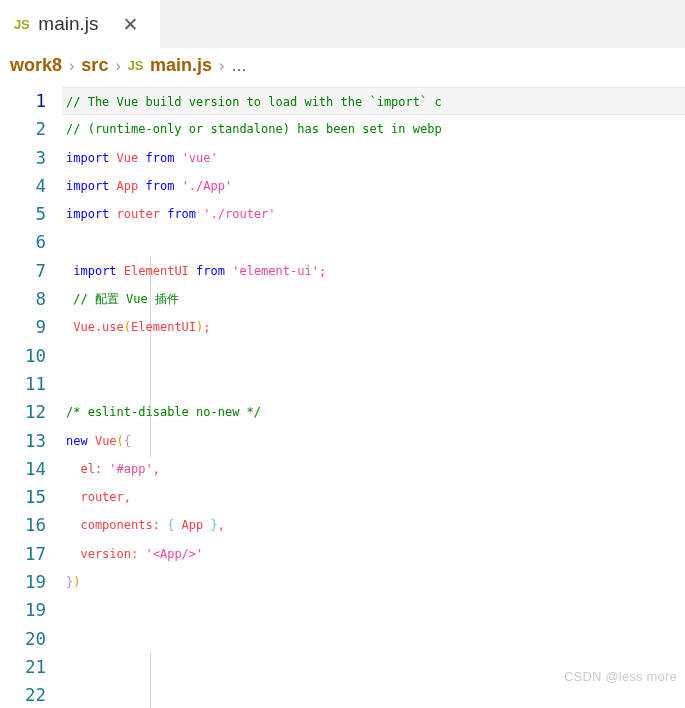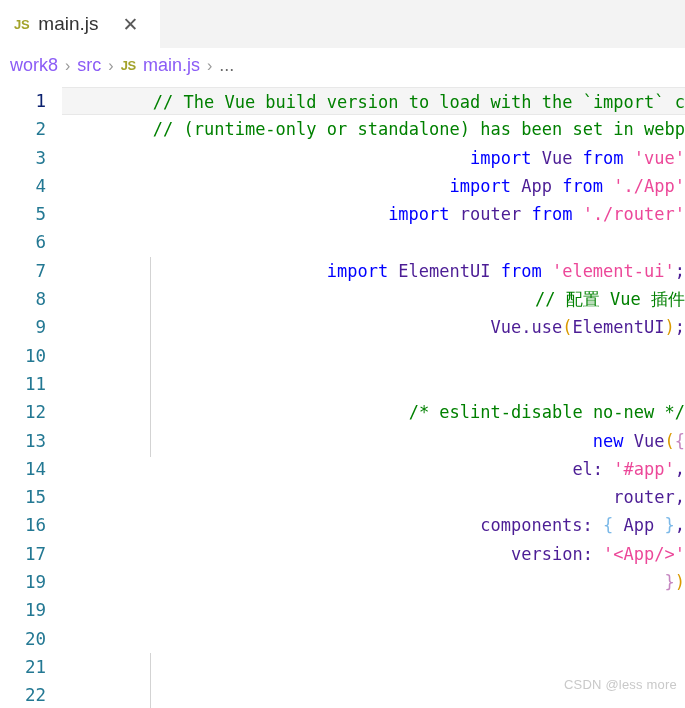--- a/index.html
+++ b/index.html
@@ -80,21 +80,21 @@
     background: #ffffff;
     display: flex;
     align-items: center;
     padding-left: 10px;
     font-size: 18px;
     color: #6e6e6e;
     font-family: "Liberation Sans", sans-serif;
     white-space: nowrap;
   }
 
-  .crumb { color: #8b5cf6; cursor: pointer; }
+  .crumb { color: #a16207; cursor: pointer; font-weight: bold; }
   .crumb-sep {
     color: #9a9a9a;
     margin: 0 7px;
     font-size: 16px;
   }
   .crumb-js {
     font-size: 13px;
     font-weight: bold;
     color: #a3a32b;
     margin-right: 7px;
@@ -133,56 +133,55 @@
     flex: 1 1 auto;
     position: relative;
     padding-top: 4px;
     overflow: hidden;
   }
 
   .code-line {
     height: 28.3px;
     line-height: 28.3px;
     font-family: "DejaVu Sans Mono", monospace;
-    font-size: 17px;
+    font-size: 12px;
     white-space: pre;
     position: relative;
     padding-left: 4px;
     color: #000000;
-    text-align: right;
   }
   .code-line.active-line {
     background: #f5f5f5;
     border-top: 1px solid #e8e8e8;
     border-bottom: 1px solid #e8e8e8;
     height: 28.3px;
   }
 
   
   .indent-guide {
     position: absolute;
     left: 88px;
     width: 1px;
     background: #d3d3d3;
   }
 
   
   .t-cmt  { color: #008000; }
   .t-kw   { color: #0000ff; }
   .t-str  { color: #ec4899; }
-  .t-id   { color: #4c1d95; }
+  .t-id   { color: #ef4444; }
   .t-par  { color: #da9a00; }
   .t-brc  { color: #c586c0; }
   .t-brc2 { color: #7cb9e8; }
 
   
   .watermark {
     position: absolute;
     right: 8px;
-    bottom: 16px;
+    bottom: 24px;
     font-size: 13px;
     color: #c9c9c9;
     font-family: "Liberation Sans", sans-serif;
     user-select: none;
     letter-spacing: 0.2px;
   }
 </style>
 </head>
 <body>
 

